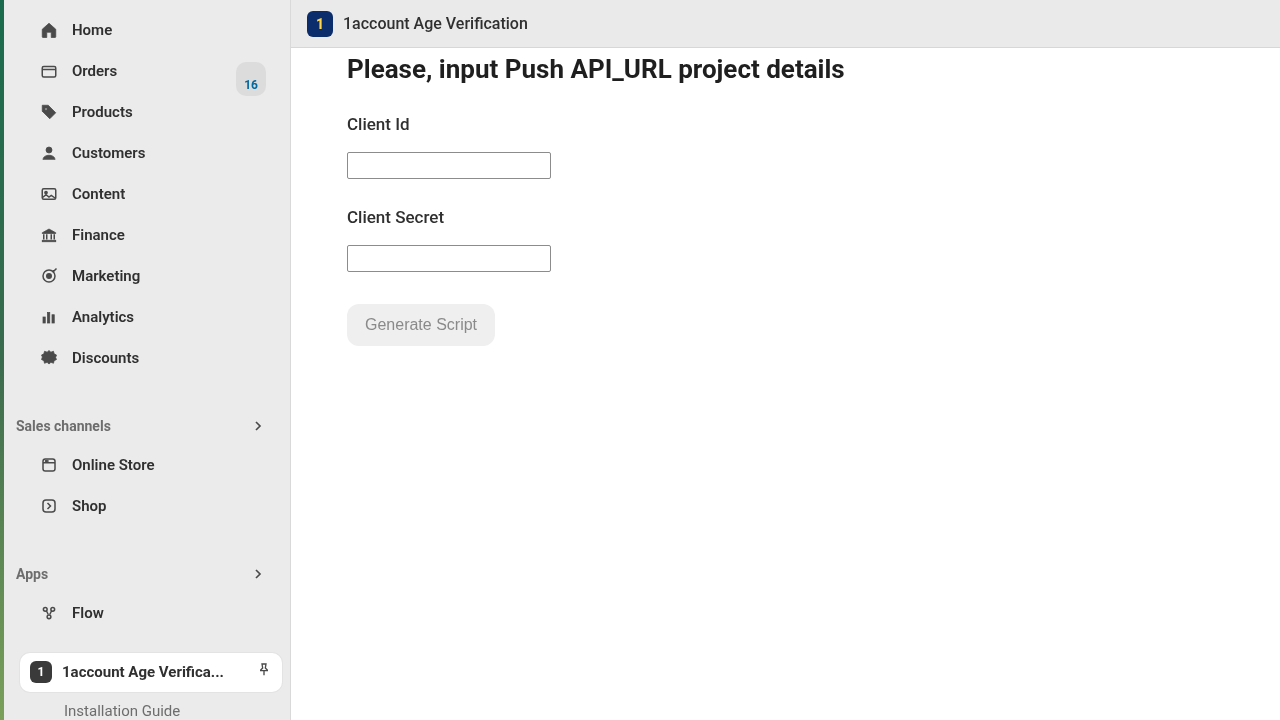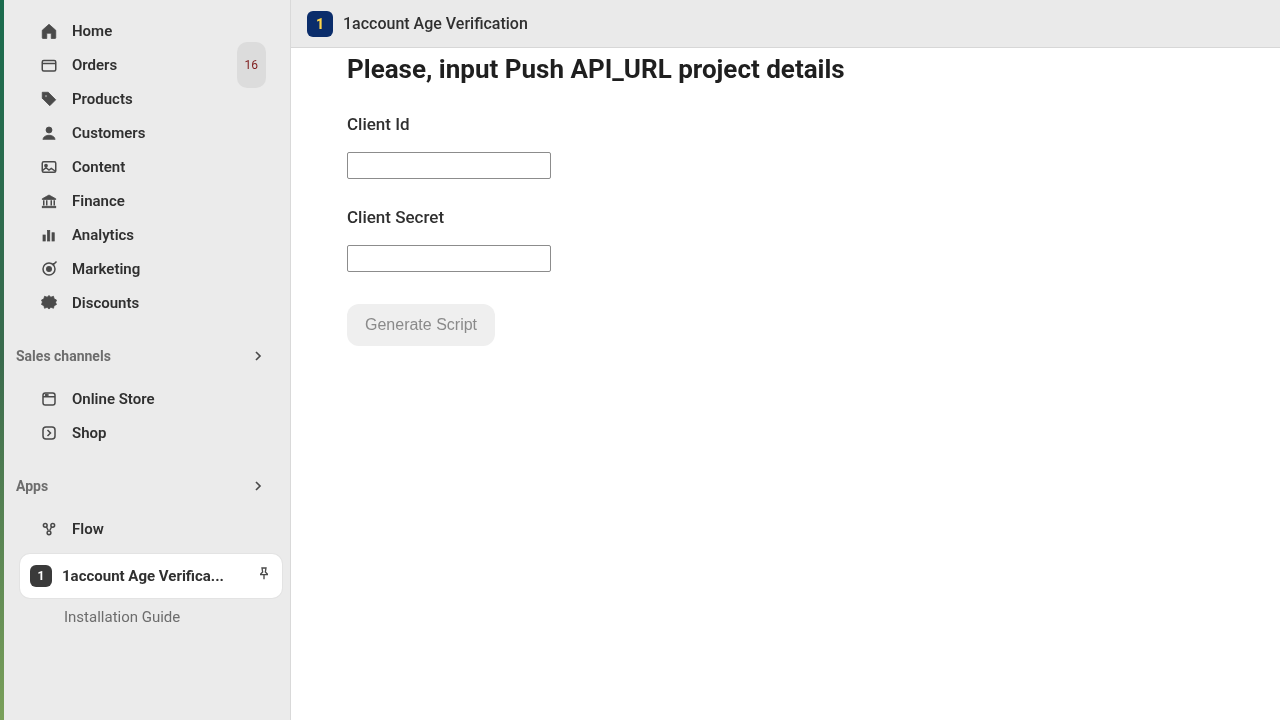--- a/index.html
+++ b/index.html
@@ -5,24 +5,24 @@
   * { box-sizing: border-box; margin: 0; padding: 0; }
   html, body { width: 1280px; height: 720px; font-family: -apple-system, "Segoe UI", Roboto, Helvetica, Arial, sans-serif; background: #ebebeb; color: #303030; overflow: hidden; }
   body { display: flex; }
 
   
   .window-accent { width: 4px; height: 100%; background: linear-gradient(#1a6b4d,#3a6b4d,#7aa05a); }
 
   
   .sidebar { width: 286px; height: 100%; background: #ebebeb; padding-top: 14px; display: flex; flex-direction: column; }
   .nav-list { list-style: none; }
-  .nav-item { display: flex; align-items: center; height: 34px; padding: 0 16px 0 28px; margin: 0 8px; border-radius: 8px; font-size: 15px; font-weight: 600; color: #303030; cursor: pointer; position: relative; }
+  .nav-item { display: flex; height: 34px; padding: 0 16px 0 28px; margin: 7px 8px; border-radius: 8px; font-size: 15px; font-weight: 600; color: #303030; cursor: pointer; position: relative; }
   .nav-item .ico { width: 18px; height: 18px; margin-right: 14px; display: inline-flex; align-items: center; justify-content: center; flex: 0 0 18px; }
   .nav-item .ico svg { width: 18px; height: 18px; }
-  .nav-item .badge { margin-left: auto; background: #dcdcdc; color: #7f1d1d; border-radius: 10px; font-size: 12px; font-weight: 400; padding: 16px 8px; }
+  .nav-item .badge { margin-left: auto; background: #dcdcdc; color: #0369a1; border-radius: 10px; font-size: 12px; font-weight: 700; padding: 16px 8px; }
 
   .section-header { display: flex; align-items: flex-start; justify-content: space-between; padding: 0 16px 0 12px; margin: 28px 8px 6px 0; height: 28px; font-size: 14px; font-weight: 700; color: #6d6d6d; cursor: pointer; }
   .section-header svg { width: 16px; height: 16px; }
 
   .app-selected { background: #fff; border-radius: 10px; margin: 8px 8px 0 16px; height: 44px; display: flex; align-items: center; padding: 0 10px; box-shadow: 0 0 0 1px rgba(0,0,0,.03); position: relative; }
   .app-selected .app-icon { width: 22px; height: 22px; border-radius: 6px; background: #3a3a3a; color: #fff; font-size: 12px; font-weight: 700; display: flex; align-items: center; justify-content: center; margin-right: 10px; }
   .app-selected .app-label { font-size: 15px; font-weight: 700; color: #303030; white-space: nowrap; overflow: hidden; text-overflow: ellipsis; max-width: 170px; }
   .app-selected .pin { margin-left: auto; color: #555; }
   .app-selected .pin svg { width: 16px; height: 16px; }
 
@@ -109,38 +109,38 @@
             <path d="M3 9l9-5 9 5v1H3V9z" stroke="none"></path>
             <path d="M5 11v7M9 11v7M15 11v7M19 11v7" stroke-width="2"></path>
             <rect x="3" y="19" width="18" height="2" stroke="none"></rect>
           </svg>
       </span>
       <span>Finance</span>
     </li>
 
     <li class="nav-item">
       <span class="ico">
+        <svg viewBox="0 0 24 24" fill="none" stroke-width="2">
+            <circle cx="12" cy="12" r="8"></circle>
+            <circle cx="12" cy="12" r="3" fill="#4a4a4a" stroke="none"></circle>
+            <path d="M18 6l4-4M18 6l-2 0M18 6l0-2"></path>
+          </svg>
+      </span>
+      <span>Marketing</span>
+    </li>
+
+    <li class="nav-item">
+      <span class="ico">
         <svg viewBox="0 0 24 24" fill="#4a4a4a">
             <rect x="4" y="12" width="3" height="8" stroke="none"></rect>
             <rect x="10" y="6" width="3" height="14" stroke="none"></rect>
             <rect x="16" y="9" width="3" height="11" stroke="none"></rect>
           </svg>
       </span>
       <span>Analytics</span>
-    </li>
-
-    <li class="nav-item">
-      <span class="ico">
-        <svg viewBox="0 0 24 24" fill="none" stroke-width="2">
-            <circle cx="12" cy="12" r="8"></circle>
-            <circle cx="12" cy="12" r="3" fill="#4a4a4a" stroke="none"></circle>
-            <path d="M18 6l4-4M18 6l-2 0M18 6l0-2"></path>
-          </svg>
-      </span>
-      <span>Marketing</span>
     </li>
 
     <li class="nav-item">
       <span class="ico">
         <svg viewBox="0 0 24 24" fill="#4a4a4a">
             <path d="M12 2l2.5 2.2L18 3l.8 3.4L22 8l-1.2 3.3L22 14l-3.2 1.6L18 19l-3.5-1.2L12 20l-2.5-2.2L6 19l-.8-3.4L2 14l1.2-3.3L2 8l3.2-1.6L6 3l3.5 1.2L12 2z" stroke="none"></path>
           </svg>
       </span>
       <span>Discounts</span>
     </li>

